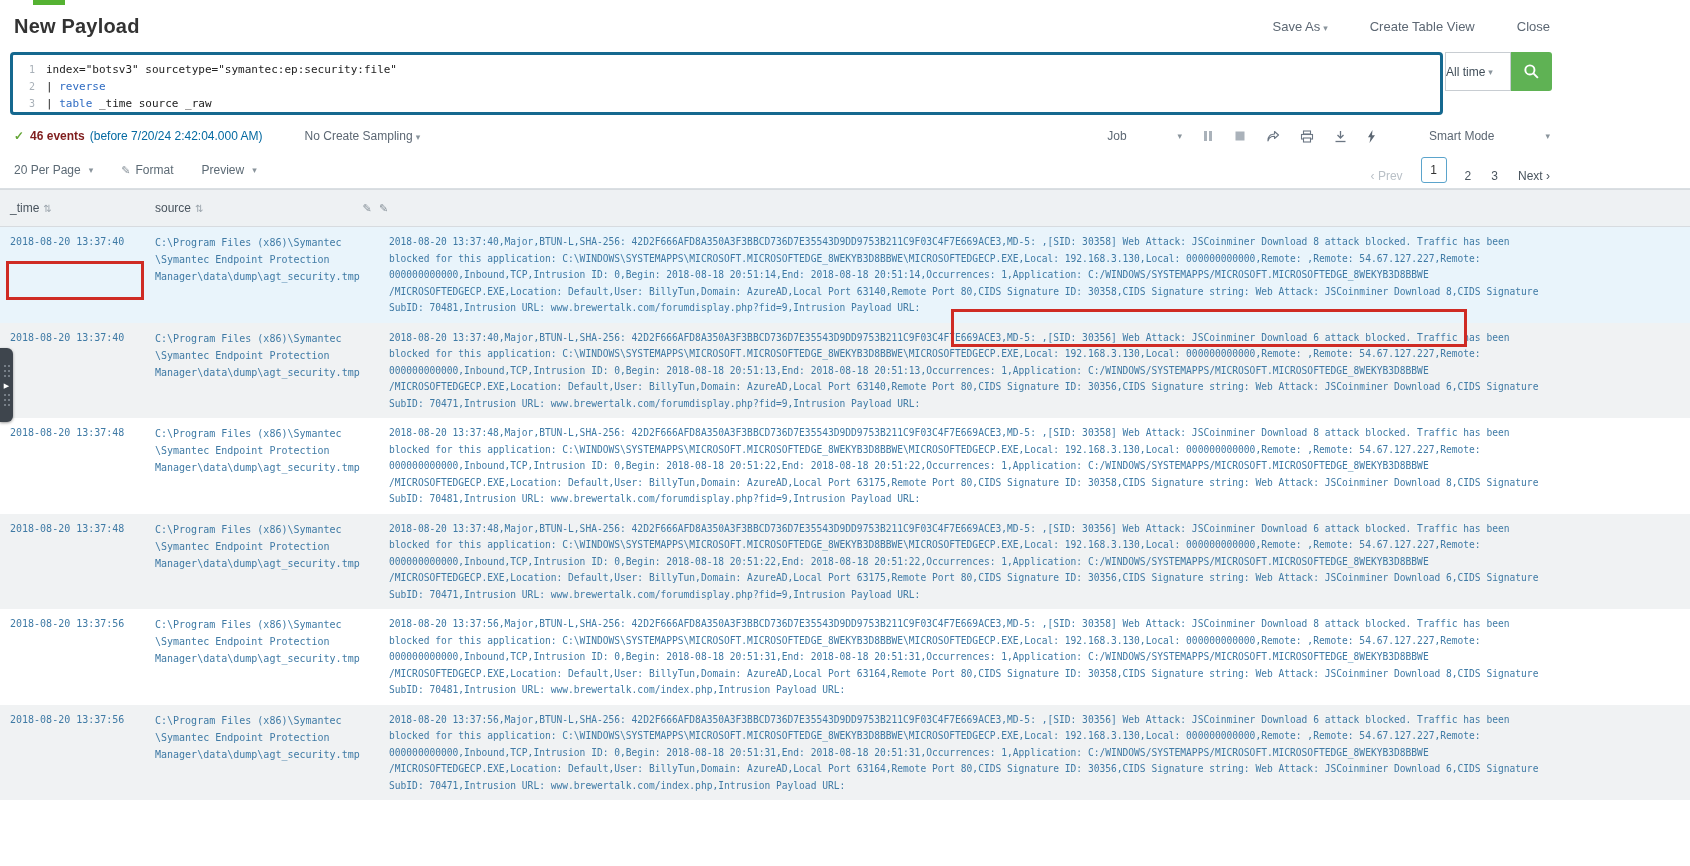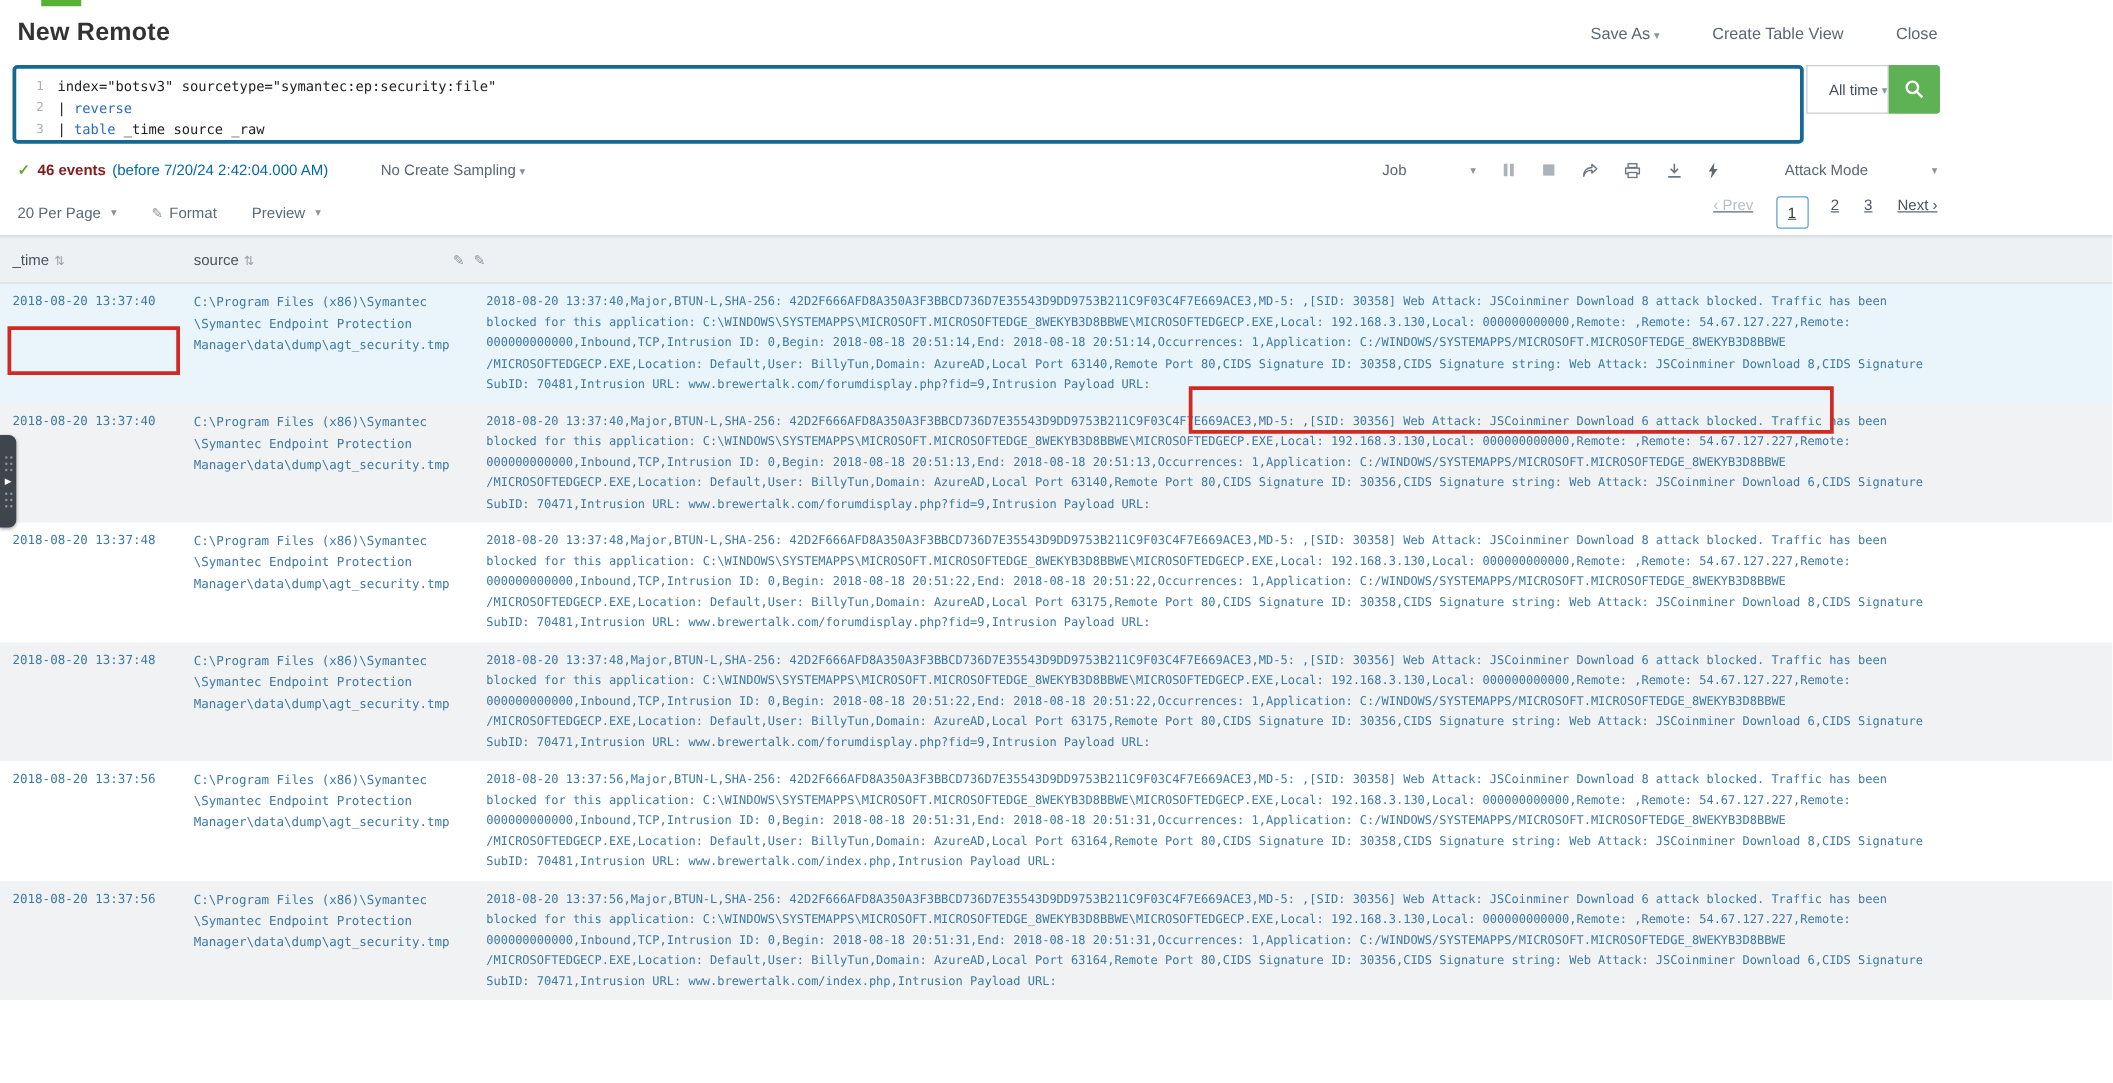--- a/index.html
+++ b/index.html
@@ -18,21 +18,21 @@
 
   
   .search-sec { height:68px; display:flex; align-items:flex-start; padding-left:10px; }
   .qbox { width:1433px; height:63px; border:3px solid #15688f; border-radius:4px; background:#fff;
           padding:6px 0 0 6px; margin-right:2px; }
   .qline { display:flex; font-family:"DejaVu Sans Mono", monospace; font-size:11px; line-height:17px; }
   .lnum { width:16px; text-align:right; color:#a8b0b8; margin-right:11px; flex:none; font-size:10px; }
   .qtext { color:#222; white-space:pre; }
   .cmd { color:#2e6bc2; }
   .time-picker { width:66px; height:39px; border:1px solid #c8cdd2; background:#fff; display:flex;
-          align-items:center; justify-content:flex-end; font-size:12px; color:#424f5a; cursor:pointer; }
+          align-items:center; justify-content:flex-start; font-size:12px; color:#424f5a; cursor:pointer; }
   .search-btn { width:41px; height:39px; background:#5fb254; border:none; border-radius:0 3px 3px 0;
           display:flex; align-items:center; justify-content:center; cursor:pointer; }
 
   
   .events-bar { height:32px; display:flex; align-items:center; padding:0 140px 0 14px; font-size:12px; }
   .chk { color:#65a637; font-weight:bold; font-size:12px; }
   .ev-bold { font-weight:bold; color:#7f1d1d; margin-left:6px; }
   .ev-detail { color:#0369a1; margin-left:5px; }
   .sampling { color:#5c6773; margin-left:42px; cursor:pointer; }
   .job-controls { margin-left:auto; display:flex; align-items:center; gap:20px; color:#5c6773; }
@@ -44,21 +44,21 @@
           align-items:stretch; }
   .tab { font-size:13px; color:#5f6a76; display:flex; align-items:center; cursor:pointer;
           border-bottom:4px solid transparent; margin-bottom:-1px; padding-top:2px; }
   .tab.active { color:#333; font-weight:bold; border-bottom-color:#4a90c2; }
 
   
   .toolbar { height:37px; border-bottom:1px solid #dadfe3; display:flex; align-items:center;
           padding:0 140px 0 14px; font-size:12px; color:#5c6a75; }
   .tool { margin-right:28px; cursor:pointer; display:flex; align-items:center; gap:5px; white-space:nowrap; }
   .pencil { color:#8a949c; font-size:11px; }
-  .pager { margin-left:auto; display:flex; align-items:flex-start;text-decoration:underline; }
+  .pager { margin-left:auto; display:flex; align-items:flex-end; }
   .pg-prev { color:#b9c0c7; margin-right:18px; }
   .pg-cur { width:26px; height:26px; border:1px solid #5ba4cc; border-radius:3px; color:#333;
           display:flex; align-items:center; justify-content:center; margin-right:8px; cursor:pointer; }
   .pg-num { color:#49545e; margin:0 10px; cursor:pointer; }
   .pg-next { color:#49545e; margin-left:10px; cursor:pointer; }
 
   
   .thead { height:38px; background:#eef1f3; border-top:1px solid #d7dbdf; border-bottom:1px solid #d7dbdf;
           display:flex; align-items:center; font-size:12px; color:#49545e; }
   .c-time { width:145px; padding-left:10px; flex:none; }
@@ -96,21 +96,21 @@
   .ann-sig  { left:951px; top:309px; width:516px; height:38px; }
 </style>
 </head>
 <body>
 
 <div class="page">
 
   <div class="accent-bar"></div>
 
   <div class="hdr">
-    <h1>New Remote</h1>
+    <h1>New Payload</h1>
     <div class="hdr-links">
       <a><span>Save As</span><span class="caret">▾</span></a>
       <a>Create Table View</a>
       <a>Close</a>
     </div>
   </div>
 
   <div class="search-sec">
     <div class="qbox">
       <div class="qline">
@@ -174,21 +174,21 @@
       <span class="jc">
         <svg class="icon-svg" width="13" height="13" viewBox="0 0 13 13">
             <path d="M6.5 1v6.5M3.5 5l3 3 3-3" fill="none" stroke="#6b7683" stroke-width="1.3"></path>
             <path d="M1.5 11.5h10" stroke="#6b7683" stroke-width="1.3"></path>
           </svg>
       </span>
       <span class="jc">
         <svg class="icon-svg" style="margin-right:5px" width="9" height="13" viewBox="0 0 9 13">
             <path d="M5.5 0L1 7.2h2.6L2.5 13l5.5-7.8H5z" fill="#5c6773"></path>
           </svg>
-        <span>Attack Mode</span>
+        <span>Smart Mode</span>
           <span class="caret">▾</span>
       </span>
     </div>
   </div>
 
 
   <div class="toolbar">
     <span class="tool">
         <span>20 Per Page</span>
         <span class="caret">▾</span>

